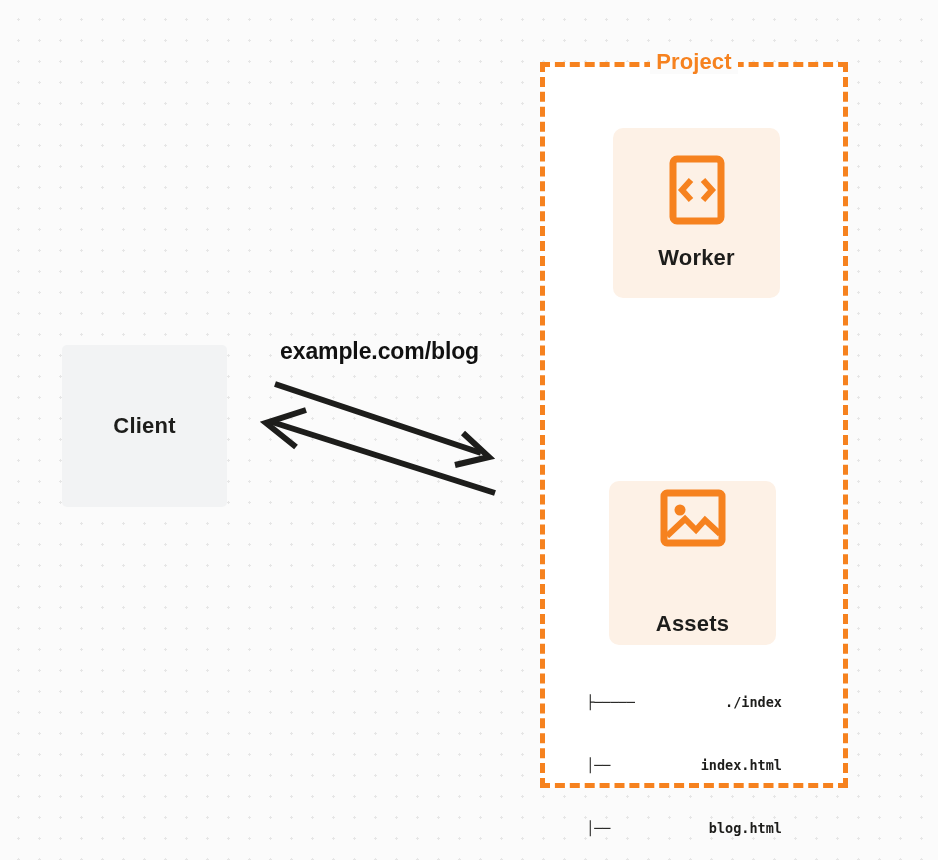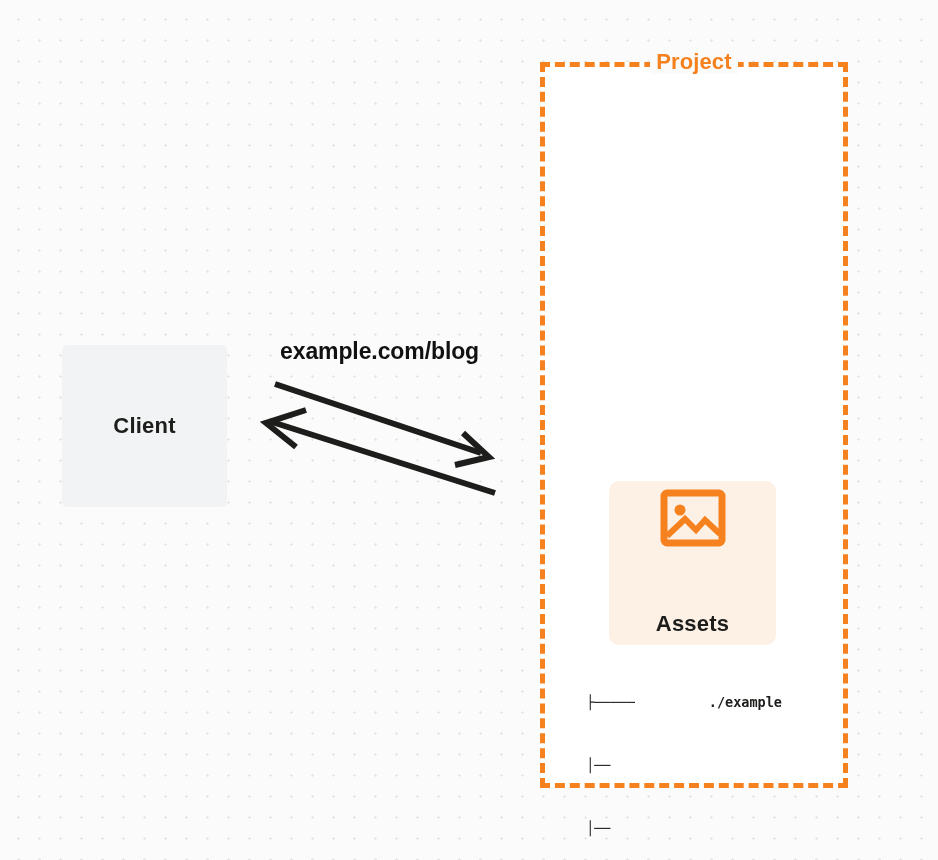--- a/index.html
+++ b/index.html
@@ -170,39 +170,51 @@
       <line x1="245" y1="128" x2="22" y2="57" stroke="#1d1d1b" stroke-width="6" stroke-linecap="butt"></line>
       <polyline points="56,45 16,58 46,82" fill="none" stroke="#1d1d1b" stroke-width="6" stroke-linecap="butt" stroke-linejoin="miter"></polyline>
     </g>
   </svg>
 
   <div id="project-group"></div>
   <div id="project-title">
     <span>Project</span>
   </div>
 
+  <div id="worker-card" class="card">
+    <span class="card-icon">
+      <svg width="56" height="70" viewBox="0 0 56 70">
+        <rect x="4" y="4" width="48" height="62" rx="4" ry="4" fill="none" stroke="#f6821f" stroke-width="7"></rect>
+        <polyline points="22,25 13,35 22,45" fill="none" stroke="#f6821f" stroke-width="6" stroke-linecap="butt" stroke-linejoin="miter"></polyline>
+        <polyline points="34,25 43,35 34,45" fill="none" stroke="#f6821f" stroke-width="6" stroke-linecap="butt" stroke-linejoin="miter"></polyline>
+      </svg>
+    </span>
+    <span class="card-label">Worker</span>
+  </div>
 
   <div id="assets-card" class="card">
     <span class="card-icon">
       <svg width="66" height="58" viewBox="0 0 66 58">
         <rect x="4" y="4" width="58" height="50" rx="3" ry="3" fill="none" stroke="#f6821f" stroke-width="7"></rect>
         <circle cx="20" cy="21" r="5.5" fill="#f6821f"></circle>
         <polyline points="7,47 25,30 36,41 45,31 60,45" fill="none" stroke="#f6821f" stroke-width="6" stroke-linejoin="miter" stroke-linecap="butt"></polyline>
       </svg>
     </span>
     <span class="card-label">Assets</span>
   </div>
 
   <div id="assets-tree">
     <div class="tree-row">
       <span class="tree-branch">├─────</span>
-      <span class="tree-name">./example</span>
+      <span class="tree-name">./index</span>
     </div>
     <div class="tree-row">
       <span class="tree-branch">│──</span>
+      <span class="tree-name">index.html</span>
     </div>
     <div class="tree-row">
       <span class="tree-branch">│──</span>
+      <span class="tree-name">blog.html</span>
     </div>
     
   </div>
 
 </div>
 
 </body></html>

